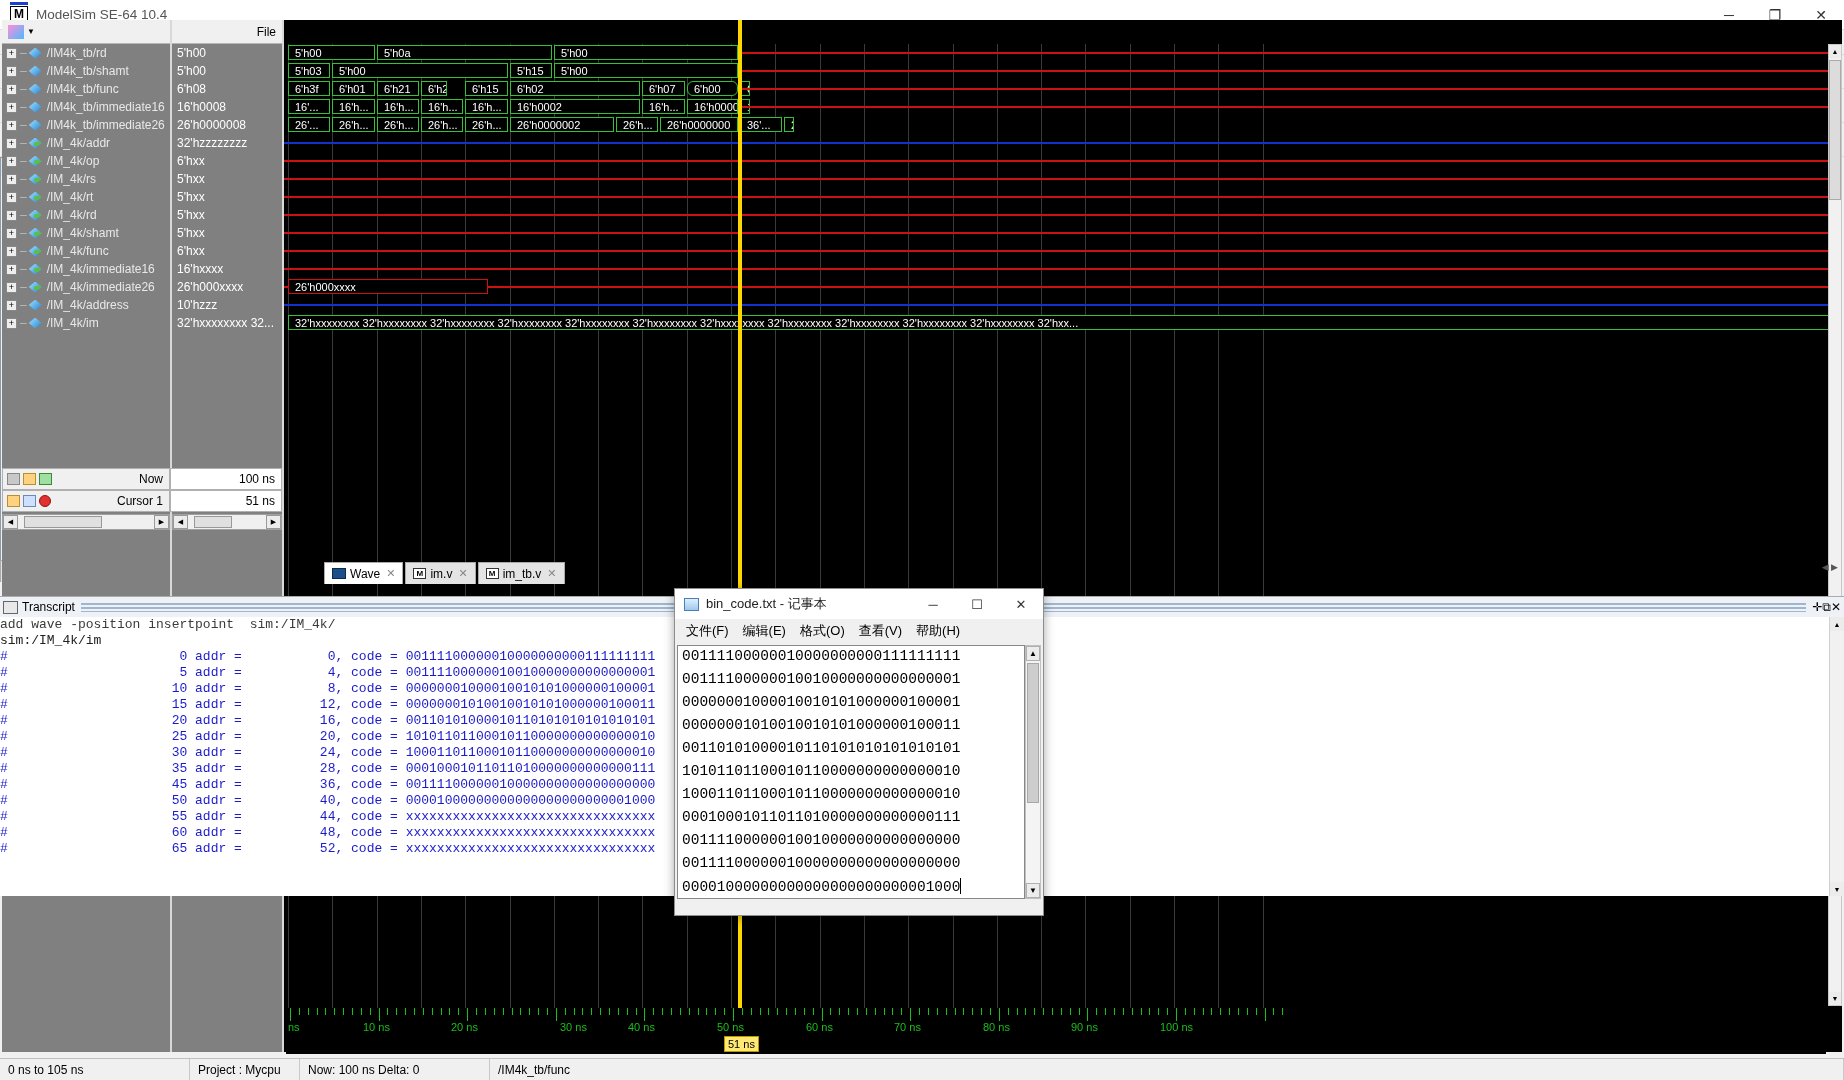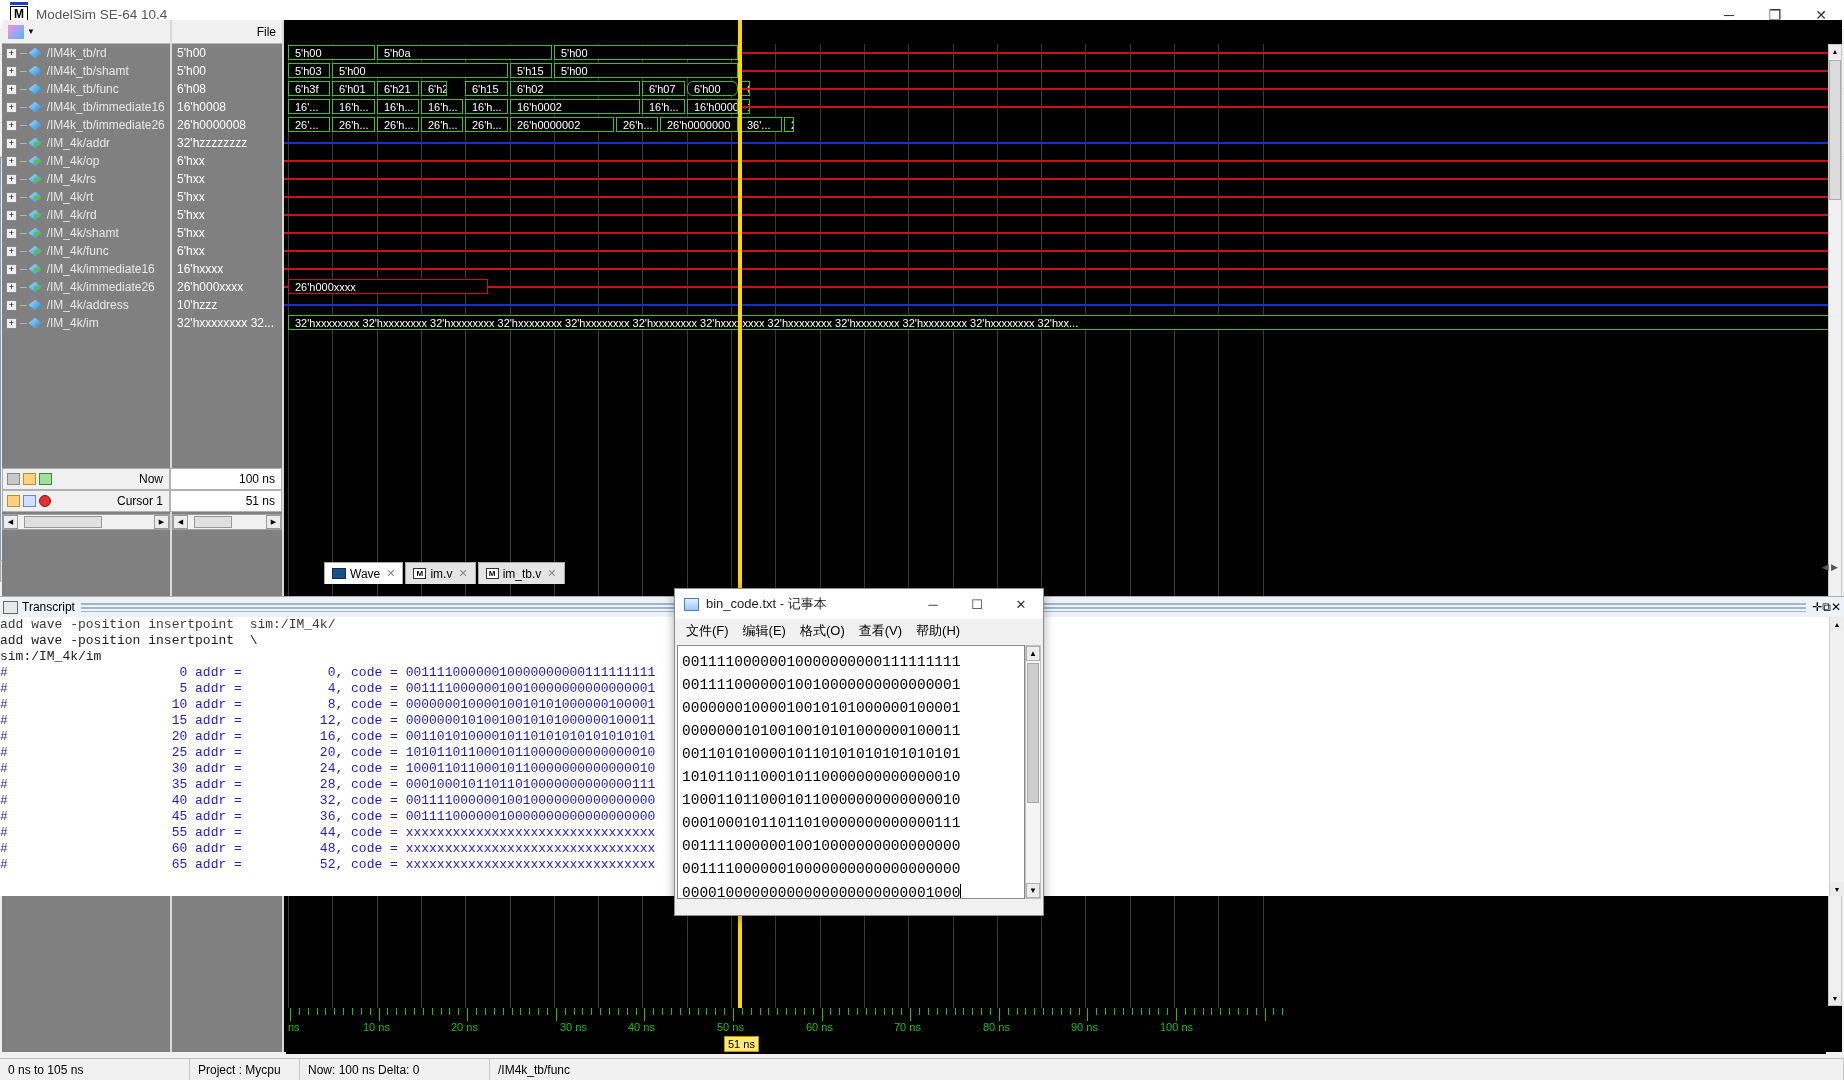--- a/index.html
+++ b/index.html
@@ -160,21 +160,21 @@
   #nptitle{height:30px;display:flex;align-items:center;background:#fff;}
   #nptitle .npicon{width:15px;height:13px;margin:0 7px 0 9px;border:1px solid #4a7fb5;
         background:linear-gradient(#dff0ff,#9fc8ee);}
   #nptitle .nptext{font-size:13px;color:#222;}
   #npwin{margin-left:auto;display:flex;height:30px;}
   #npwin div{width:44px;display:flex;align-items:center;justify-content:center;font-size:13px;color:#333;}
   #npmenu{height:24px;display:flex;align-items:center;background:#f0f0f0;padding-left:4px;font-size:13px;}
   #npmenu span{padding:2px 7px;}
   #nptextarea{position:absolute;left:2px;right:18px;top:56px;bottom:16px;background:#fff;
               border:1px solid #888;overflow:hidden;
-              font-family:"Liberation Mono", monospace;font-size:14.5px;padding:8px 4px;}
+              font-family:"Liberation Mono", monospace;font-size:14.5px;padding:2px 4px;}
   .npline{height:23px;white-space:pre;color:#000;}
   .npscroll{position:absolute;right:2px;top:56px;bottom:16px;width:16px;background:#f4f4f4;
             border:1px solid #c0c0c0;}
   .npsb{position:absolute;left:0;right:0;height:15px;background:#ececec;border:1px solid #b0b0b0;
         display:flex;align-items:center;justify-content:center;font-size:8px;}
   .npthumb{position:absolute;left:1px;right:1px;background:#cdcdcd;border:1px solid #a8a8a8;}
   .npcaret{display:inline-block;width:1px;height:16px;background:#000;vertical-align:-3px;}
   
   .vsb{position:absolute;width:15px;background:#f1f1f1;border-left:1px solid #d0d0d0;}
 </style>
@@ -1012,32 +1012,31 @@
     <span style="width:15px;height:13px;display:inline-block;margin-right:4px;background:#e8e8e8;
           border:1px solid #666"></span>
     <span>Transcript</span>
     <span class="grip"></span>
     <span class="pbtn">✛</span>
     <span class="pbtn">⧉</span>
     <span class="pbtn">✕</span>
   </div>
   <div id="trbody">
       <div class="trline clip">add wave -position insertpoint  sim:/IM_4k/</div>
-      <div class="trline ">add wave -position insertpoint  \</div>
       <div class="trline ">sim:/IM_4k/im</div>
       <div class="trline blue">#                      0 addr =           0, code = 00111100000010000000000111111111</div>
       <div class="trline blue">#                      5 addr =           4, code = 00111100000010010000000000000001</div>
       <div class="trline blue">#                     10 addr =           8, code = 00000001000010010101000000100001</div>
       <div class="trline blue">#                     15 addr =          12, code = 00000001010010010101000000100011</div>
       <div class="trline blue">#                     20 addr =          16, code = 00110101000010110101010101010101</div>
       <div class="trline blue">#                     25 addr =          20, code = 10101101100010110000000000000010</div>
       <div class="trline blue">#                     30 addr =          24, code = 10001101100010110000000000000010</div>
       <div class="trline blue">#                     35 addr =          28, code = 00010001011011010000000000000111</div>
-      <div class="trline blue">#                     40 addr =          32, code = 00111100000010010000000000000000</div>
       <div class="trline blue">#                     45 addr =          36, code = 00111100000010000000000000000000</div>
+      <div class="trline blue">#                     50 addr =          40, code = 00001000000000000000000000001000</div>
       <div class="trline blue">#                     55 addr =          44, code = xxxxxxxxxxxxxxxxxxxxxxxxxxxxxxxx</div>
       <div class="trline blue">#                     60 addr =          48, code = xxxxxxxxxxxxxxxxxxxxxxxxxxxxxxxx</div>
       <div class="trline blue">#                     65 addr =          52, code = xxxxxxxxxxxxxxxxxxxxxxxxxxxxxxxx</div>
     </div>
   <div class="vsb" style="right:0;top:20px;bottom:0">
     <div style="height:14px;background:#ececec;font-size:7px;display:flex;align-items:center;justify-content:center">▲</div>
     <div style="position:absolute;bottom:0;left:0;right:0;height:14px;background:#ececec;font-size:7px;
          display:flex;align-items:center;justify-content:center">▼</div>
   </div>
 </div>

